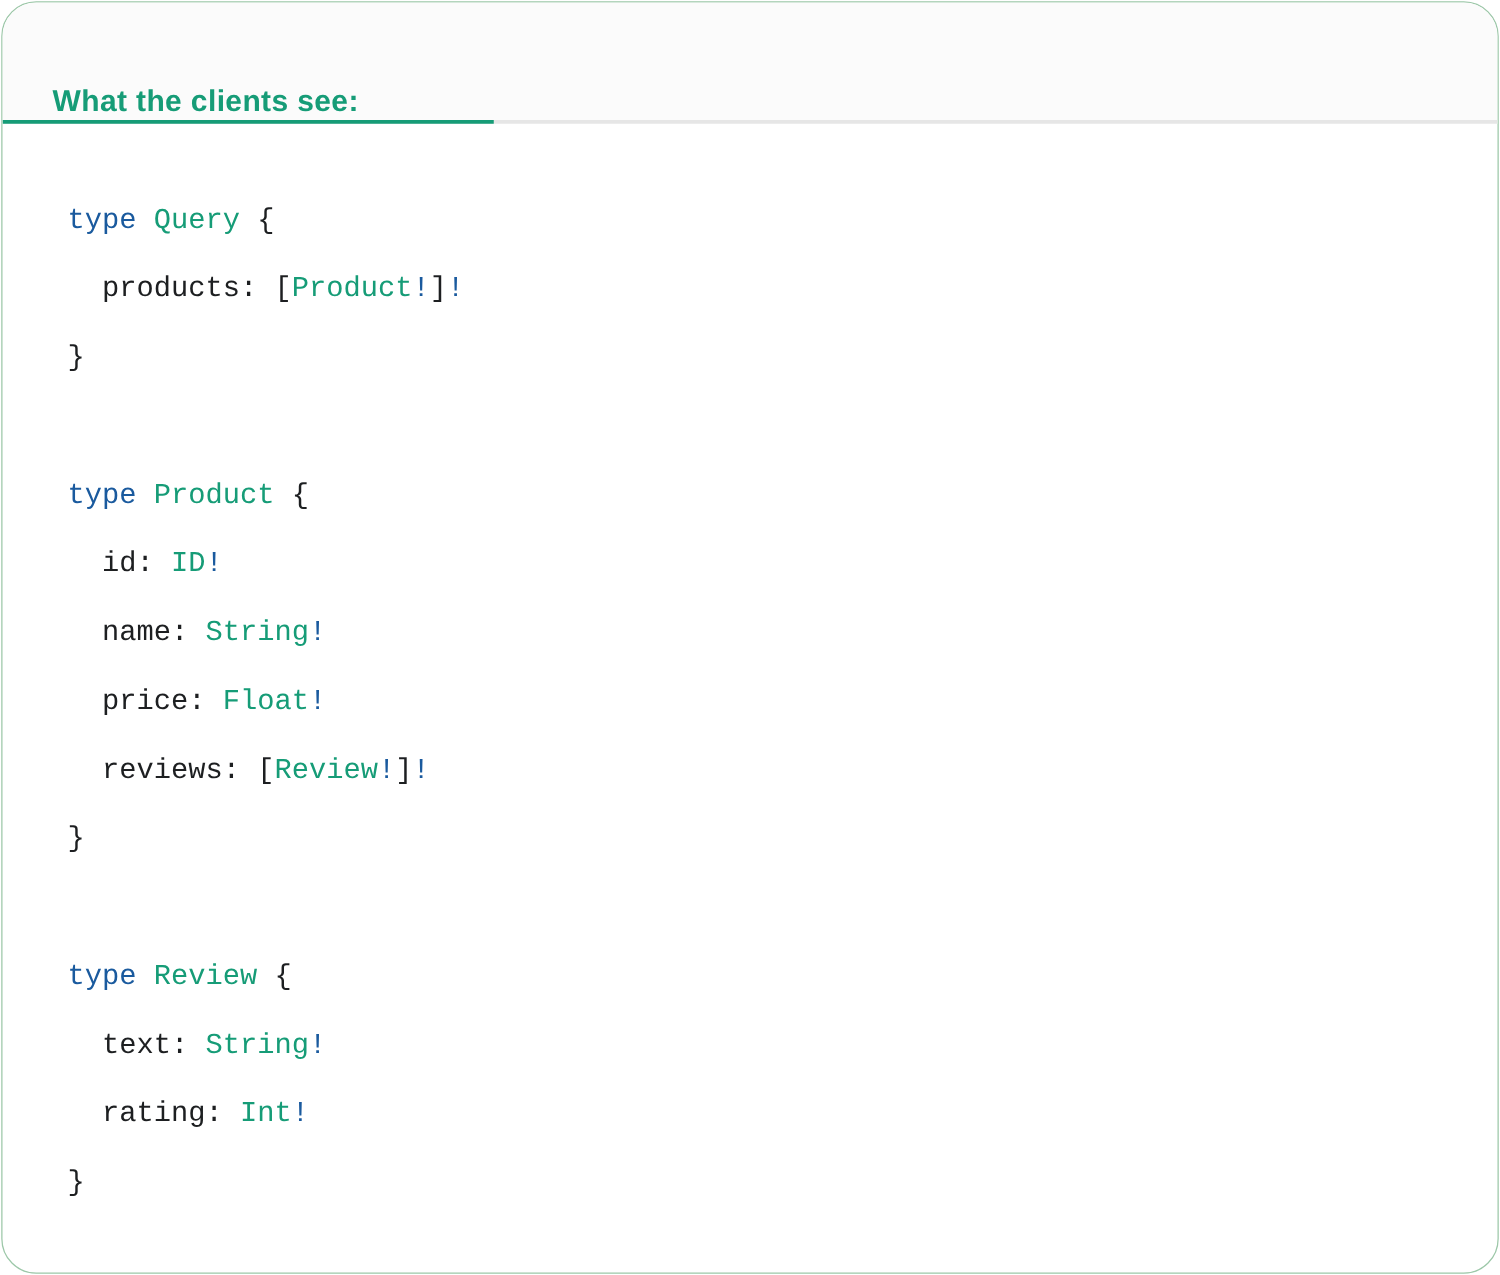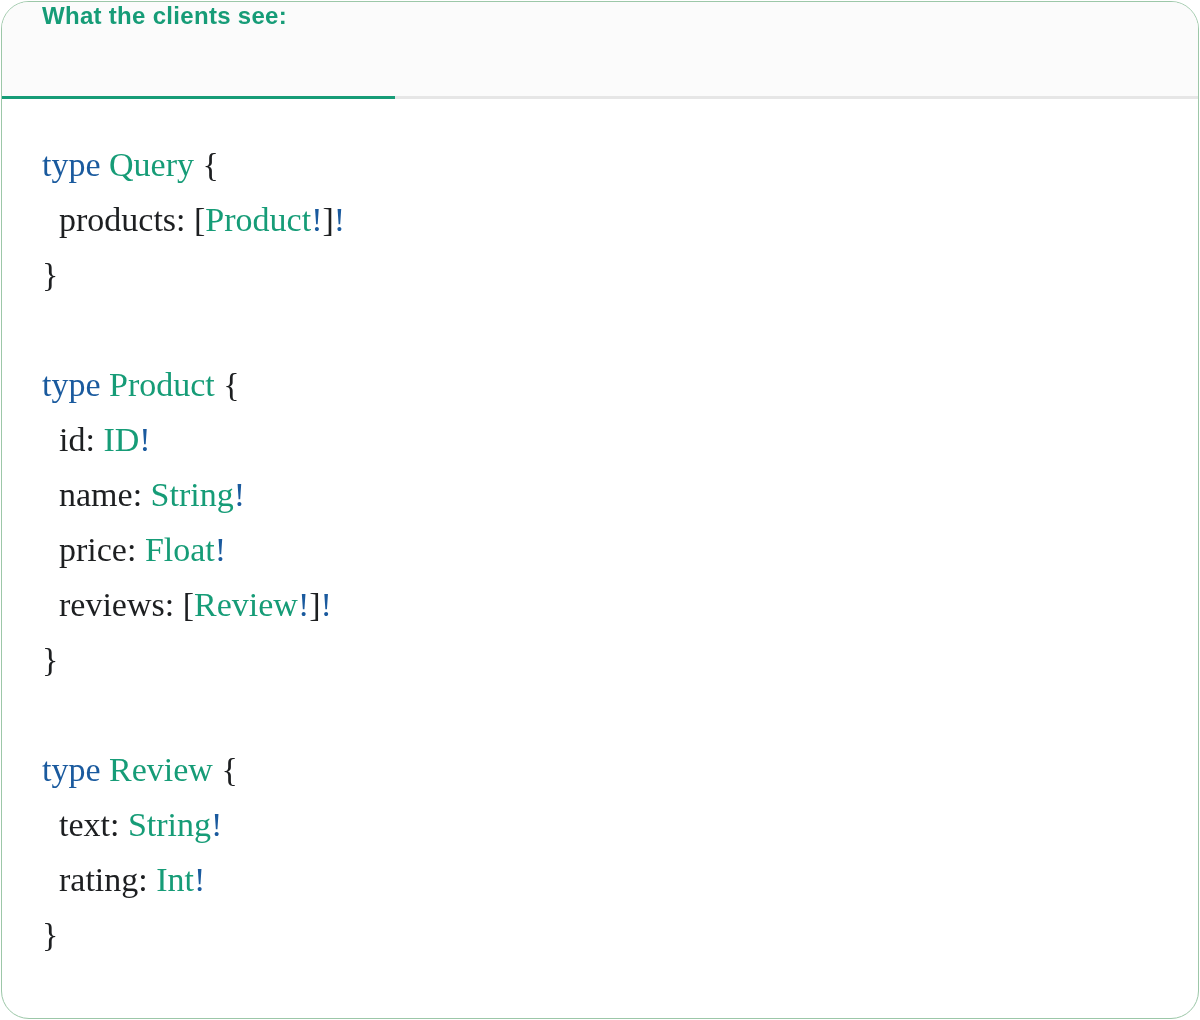--- a/index.html
+++ b/index.html
@@ -32,21 +32,21 @@
     position:relative;
     height:94px;
     background:var(--header-bg);
     border-bottom:3px solid var(--divider-gray);
     display:flex;
     align-items:center;
   }
   .tab{
     height:100%;
     display:flex;
-    align-items:flex-start;
+    align-items:flex-end;
     padding-left:40px;
     box-sizing:border-box;
     width:393px;
     cursor:pointer;
   }
   .tab-label{
     color:var(--accent-green);
     font-size:24px;
     font-weight:600;
     letter-spacing:0.3px;
@@ -54,24 +54,24 @@
   }
   .tab-underline{
     position:absolute;
     left:0;
     bottom:-3px;
     width:393px;
     height:3px;
     background:var(--accent-green);
   }
   .code-block{
-    margin:0;
+    margin:12px;
     padding:38px 40px 20px 40px;
-    font-family:Liberation Serif, serif;
-    font-size:34px;
+    font-family:Liberation Mono, monospace;
+    font-size:23px;
     line-height:55px;
     color:var(--code-text);
     white-space:pre;
   }
   .code-line{min-height:55px;}
   .tok-plain{color:var(--code-text);}
   .tok-keyword{color:var(--keyword-blue);}
   .tok-type{color:var(--accent-green);}
   .tok-bang{color:var(--keyword-blue);}
 </style>

